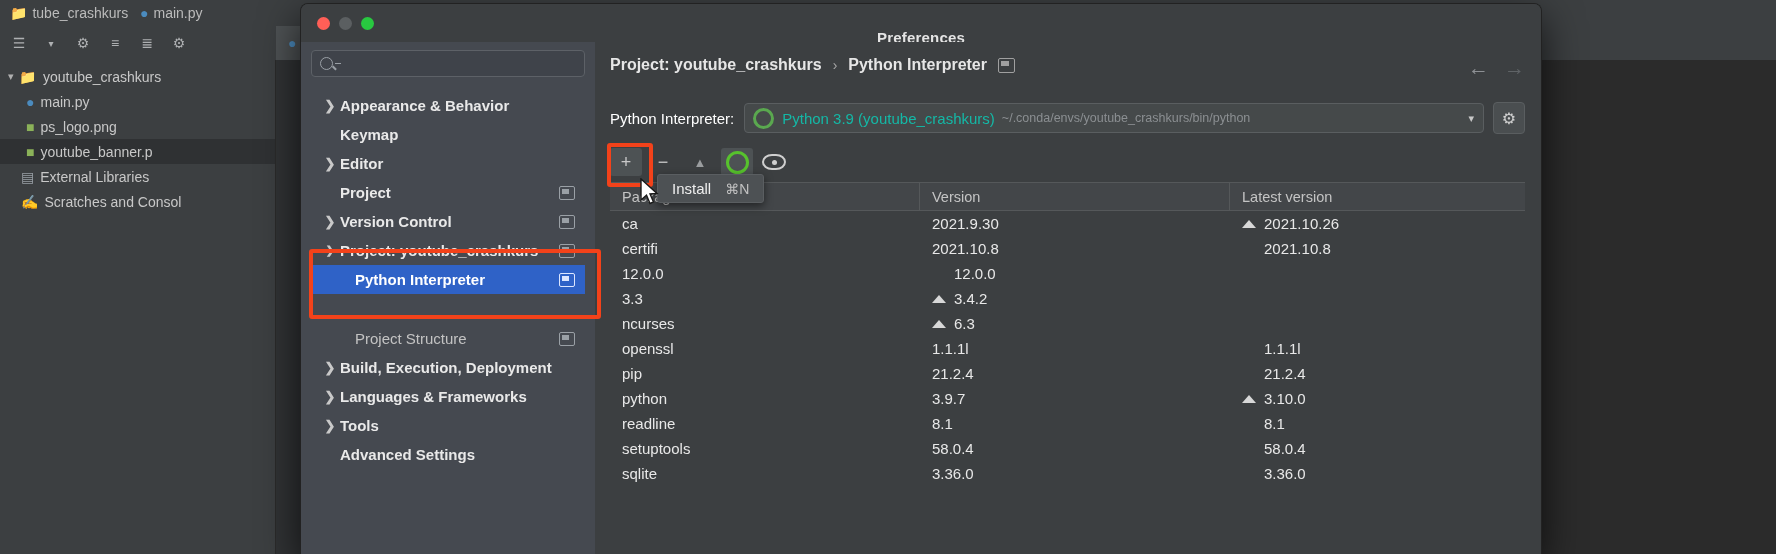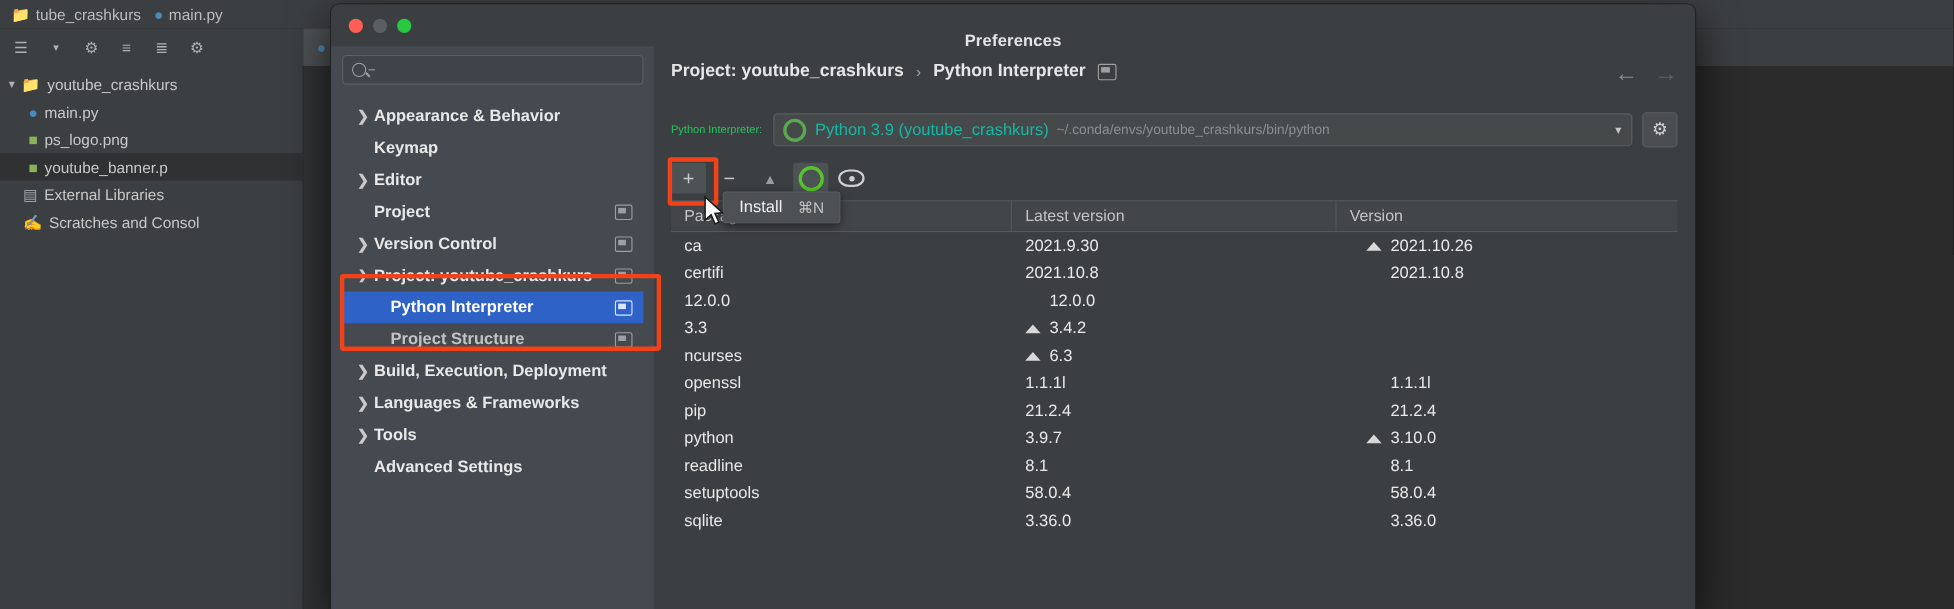--- a/index.html
+++ b/index.html
@@ -45,21 +45,21 @@
   .leftpane{width:294px;background:#454950;box-sizing:border-box;padding:8px 10px 0 10px;position:relative;}
   .searchbox{height:27px;background:#3f434a;border:1px solid #5d6167;border-radius:4px;
     display:flex;align-items:center;gap:5px;padding:0 8px;box-sizing:border-box;}
   .mag{width:11px;height:11px;border:1.6px solid #9aa0a6;border-radius:50%;position:relative;flex:none;}
   .mag:after{content:"";position:absolute;width:5px;height:1.6px;background:#9aa0a6;
     right:-5px;bottom:0px;transform:rotate(45deg);}
   .magtail{width:6px;height:1.6px;background:#9aa0a6;margin-left:-3px;}
   .tree{margin-top:14px;}
   .t-row{position:relative;height:29px;display:flex;align-items:center;font-size:15px;color:#e9e9e9;
     font-weight:bold;white-space:nowrap;}
-  .t-row.dim{color:#c3c3c3;font-weight:bold;}
+  .t-row.dim{color:#c3c3c3;font-weight:normal;margin-top:30px;}
   .t-row .arrow{width:16px;margin-left:11px;color:#c9c9c9;font-size:13px;flex:none;display:flex;
     align-items:center;justify-content:center;}
   .t-row .lbl{margin-left:2px;}
   .t-row.l2 .lbl{margin-left:44px;}
   .t-row.selected{background:#2f62c7;color:#ffffff;}
   .copyic{position:absolute;right:10px;width:14px;height:12px;border:1.5px solid #9aa0a6;border-radius:2px;}
   .copyic:after{content:"";position:absolute;left:2px;top:2px;width:7px;height:5px;background:#9aa0a6;}
   .t-row.selected .copyic{border-color:#dce6ff;}
   .t-row.selected .copyic:after{background:#dce6ff;}
   .redbox{position:absolute;border:4px solid #f3421a;border-radius:3px;pointer-events:none;z-index:40;}
@@ -69,21 +69,21 @@
   .crumbs{position:absolute;left:15px;top:14px;display:flex;align-items:center;gap:11px;
     font-size:16px;color:#e6e6e6;font-weight:bold;}
   .crumbs .sep{color:#a7a7a7;font-weight:normal;font-size:14px;}
   .crumb-ic{width:15px;height:13px;border:1.5px solid #a0a0a0;border-radius:2px;position:relative;}
   .crumb-ic:after{content:"";position:absolute;left:2.5px;top:2.5px;width:8px;height:5px;background:#a0a0a0;}
   .navarrow{position:absolute;top:14px;font-size:21px;color:#8d9094;}
   .nav-back{right:52px;}
   .nav-fwd{right:16px;color:#5f6366;}
 
   .interp-row{position:absolute;left:15px;top:60px;right:16px;height:32px;display:flex;align-items:center;}
-  .interp-lbl{font-size:10px;color:#22c55e;}
+  .interp-lbl{font-size:15px;color:#ffffff;}
   .combo{margin-left:10px;flex:1;height:30px;background:#45494a;border:1px solid #5a5e60;border-radius:4px;
     display:flex;align-items:center;padding:0 8px;box-sizing:border-box;position:relative;overflow:hidden;}
   .pyring{width:15px;height:15px;border:3px solid #5aa84f;border-radius:50%;flex:none;margin-right:8px;}
   .combo .main{font-size:15px;color:#14b8a6;white-space:nowrap;}
   .combo .path{font-size:12.5px;color:#8b8f92;margin-left:7px;white-space:nowrap;}
   .combo .chev{position:absolute;right:9px;font-size:11px;color:#c8c8c8;}
   .gear{margin-left:9px;width:30px;height:30px;background:#4a4e50;border:1px solid #5a5e60;border-radius:4px;
     display:flex;align-items:center;justify-content:center;color:#cfcfcf;font-size:16px;}
 
   .pkgtoolbar{position:absolute;left:15px;top:105px;right:16px;height:30px;display:flex;align-items:center;gap:5px;}
@@ -306,22 +306,22 @@
 
           <div class="tooltip">
             <span class="tt-label">Install</span>
             <span class="tt-shortcut">⌘N</span>
           </div>
         </div>
 
         <div class="table">
           <div class="thead">
             <div class="th c1">Package</div>
+            <div class="th c2">Version</div>
             <div class="th c3">Latest version</div>
-            <div class="th c2">Version</div>
           </div>
           <div id="tbody">
               <div class="trow">
                 <div class="td c1">ca</div>
                 <div class="td c2">2021.9.30</div>
                 <div class="td c3">
                   <span class="upic"></span>
                   <span>2021.10.26</span>
                 </div>
               </div>

